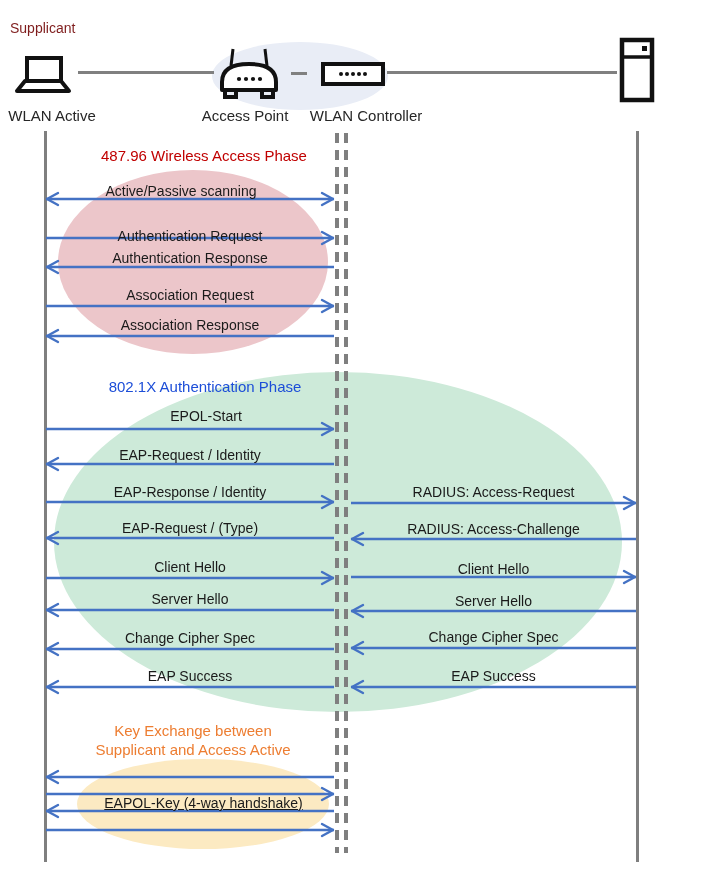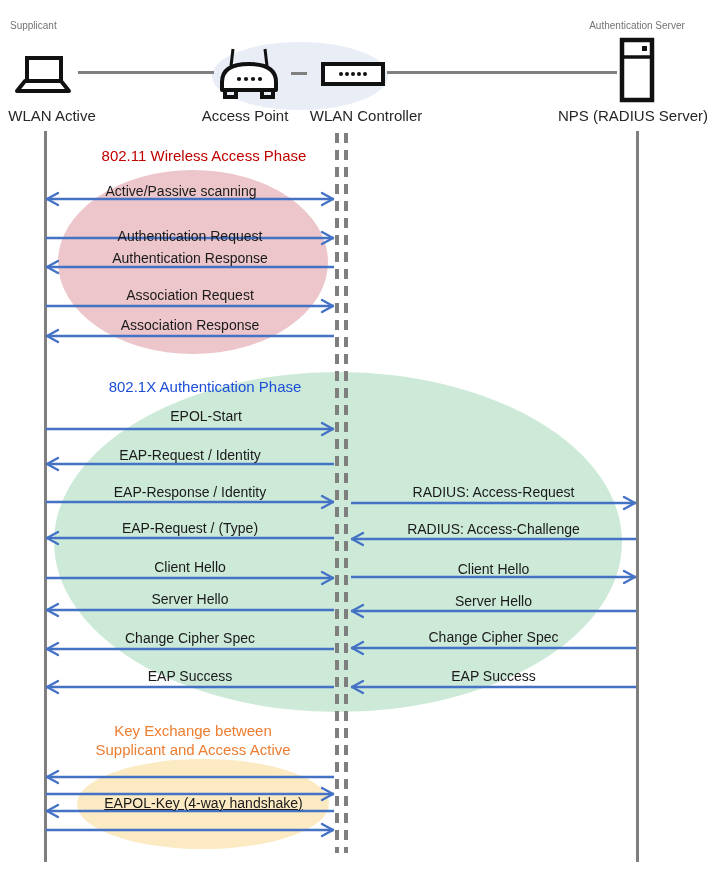--- a/index.html
+++ b/index.html
@@ -1,21 +1,21 @@
 <!DOCTYPE html>
 <html><head>
 <meta charset="utf-8">
 <style>
   html,body{margin:0;padding:0;background:#ffffff;}
   #canvas{
     position:relative;width:713px;height:875px;background:#ffffff;overflow:hidden;
     font-family:"Liberation Sans",sans-serif;color:#1a1a1a;
   }
   .abs{position:absolute;}
-  .role-label{font-size:10px;color:#737373;white-space:nowrap;}
+  .role-label{font-size:14px;color:#7f1d1d;white-space:nowrap;}
   .caption{font-size:15px;color:#262626;text-align:center;white-space:nowrap;}
   .lifeline{position:absolute;width:3px;background:#7f7f7f;z-index:3;}
   .lifeline-dashed{
     position:absolute;width:4px;z-index:4;
     background:repeating-linear-gradient(to bottom,#7f7f7f 0 10px,transparent 10px 17px);
   }
   .connector{position:absolute;height:3px;background:#808080;z-index:1;}
   .phase-ellipse{position:absolute;border-radius:50%;z-index:1;}
   .phase-title{position:absolute;font-size:15px;text-align:center;white-space:pre-line;line-height:19px;z-index:2;}
   .msg-label{position:absolute;font-size:14px;text-align:center;white-space:nowrap;z-index:6;color:#1a1a1a;}
@@ -23,21 +23,20 @@
   .hdr-ellipse{position:absolute;border-radius:50%;z-index:0;}
   .icon{position:absolute;z-index:2;}
 </style>
 </head>
 <body>
 
 <div id="canvas">
 
   <div class="abs role-label" style="left:10px;top:20px;">Supplicant</div>
   <div class="abs role-label" style="left:233px;top:19px;width:140px;text-align:center;margin-top:48px;">Authenticator</div>
-  <div class="abs role-label" style="left:561px;top:20px;width:152px;text-align:center;">Authentication Server</div>
 
   <div class="hdr-ellipse" style="left:212px;top:42px;width:176px;height:68px;background:#E9EDF6;"></div>
 
   <div class="connector" style="left:78px;top:71px;width:136px;"></div>
   <div class="connector" style="left:291px;top:72px;width:16px;"></div>
   <div class="connector" style="left:387px;top:71px;width:230px;"></div>
 
   <svg class="icon" style="left:10px;top:55px;" width="66" height="40" viewBox="0 0 66 40">
     <rect x="17" y="3" width="34" height="23" fill="#ffffff" stroke="#111111" stroke-width="4"></rect>
     <polygon points="7,36 15,26 51,26 59,36" fill="#ffffff" stroke="#111111" stroke-width="4" stroke-linejoin="round"></polygon>
@@ -66,30 +65,29 @@
 
   <svg class="icon" style="left:619px;top:37px;" width="36" height="66" viewBox="0 0 36 66">
     <rect x="3" y="3" width="30" height="60" fill="#ffffff" stroke="#111111" stroke-width="4.5"></rect>
     <line x1="3" y1="20" x2="33" y2="20" stroke="#111111" stroke-width="3.5"></line>
     <rect x="23" y="9" width="5" height="5" fill="#111111"></rect>
   </svg>
 
   <div class="abs caption" style="left:0px;top:107px;width:104px;">WLAN Active</div>
   <div class="abs caption" style="left:185px;top:107px;width:120px;">Access Point</div>
   <div class="abs caption" style="left:296px;top:107px;width:140px;">WLAN Controller</div>
-  <div class="abs caption" style="left:553px;top:107px;width:160px;">NPS (RADIUS Server)</div>
 
   <div class="lifeline" style="left:44px;top:131px;height:731px;"></div>
   <div class="lifeline-dashed" style="left:335px;top:133px;height:720px;"></div>
   <div class="lifeline-dashed" style="left:344px;top:133px;height:720px;"></div>
   <div class="lifeline" style="left:636px;top:131px;height:731px;"></div>
 
   <div id="phases">
       <div class="phase-ellipse" style="left: 58px; top: 170px; width: 270px; height: 184px; background: rgb(236, 198, 202);"></div>
-      <div class="phase-title" style="left: 44px; top: 146px; width: 320px; color: rgb(192, 0, 0);">802.11 Wireless Access Phase</div>
+      <div class="phase-title" style="left: 44px; top: 146px; width: 320px; color: rgb(192, 0, 0);">487.96 Wireless Access Phase</div>
       <div class="phase-ellipse" style="left: 54px; top: 372px; width: 568px; height: 340px; background: rgb(205, 234, 217);"></div>
       <div class="phase-title" style="left: 45px; top: 377px; width: 320px; color: #1d4ed8;">802.1X Authentication Phase</div>
       <div class="phase-ellipse" style="left: 77px; top: 759px; width: 252px; height: 90px; background: rgb(252, 234, 194);"></div>
       <div class="phase-title" style="left: 33px; top: 721px; width: 320px; color: rgb(237, 125, 49);">Key Exchange between
 Supplicant and Access Active</div>
     </div>
 
   <div id="messages">
       <div class="msg-label" style="left: 45px; top: 183px; width: 272px;">Active/Passive scanning</div>
       <svg width="290" height="18" class="msg-arrow" style="left: 45px; top: 190px;">

